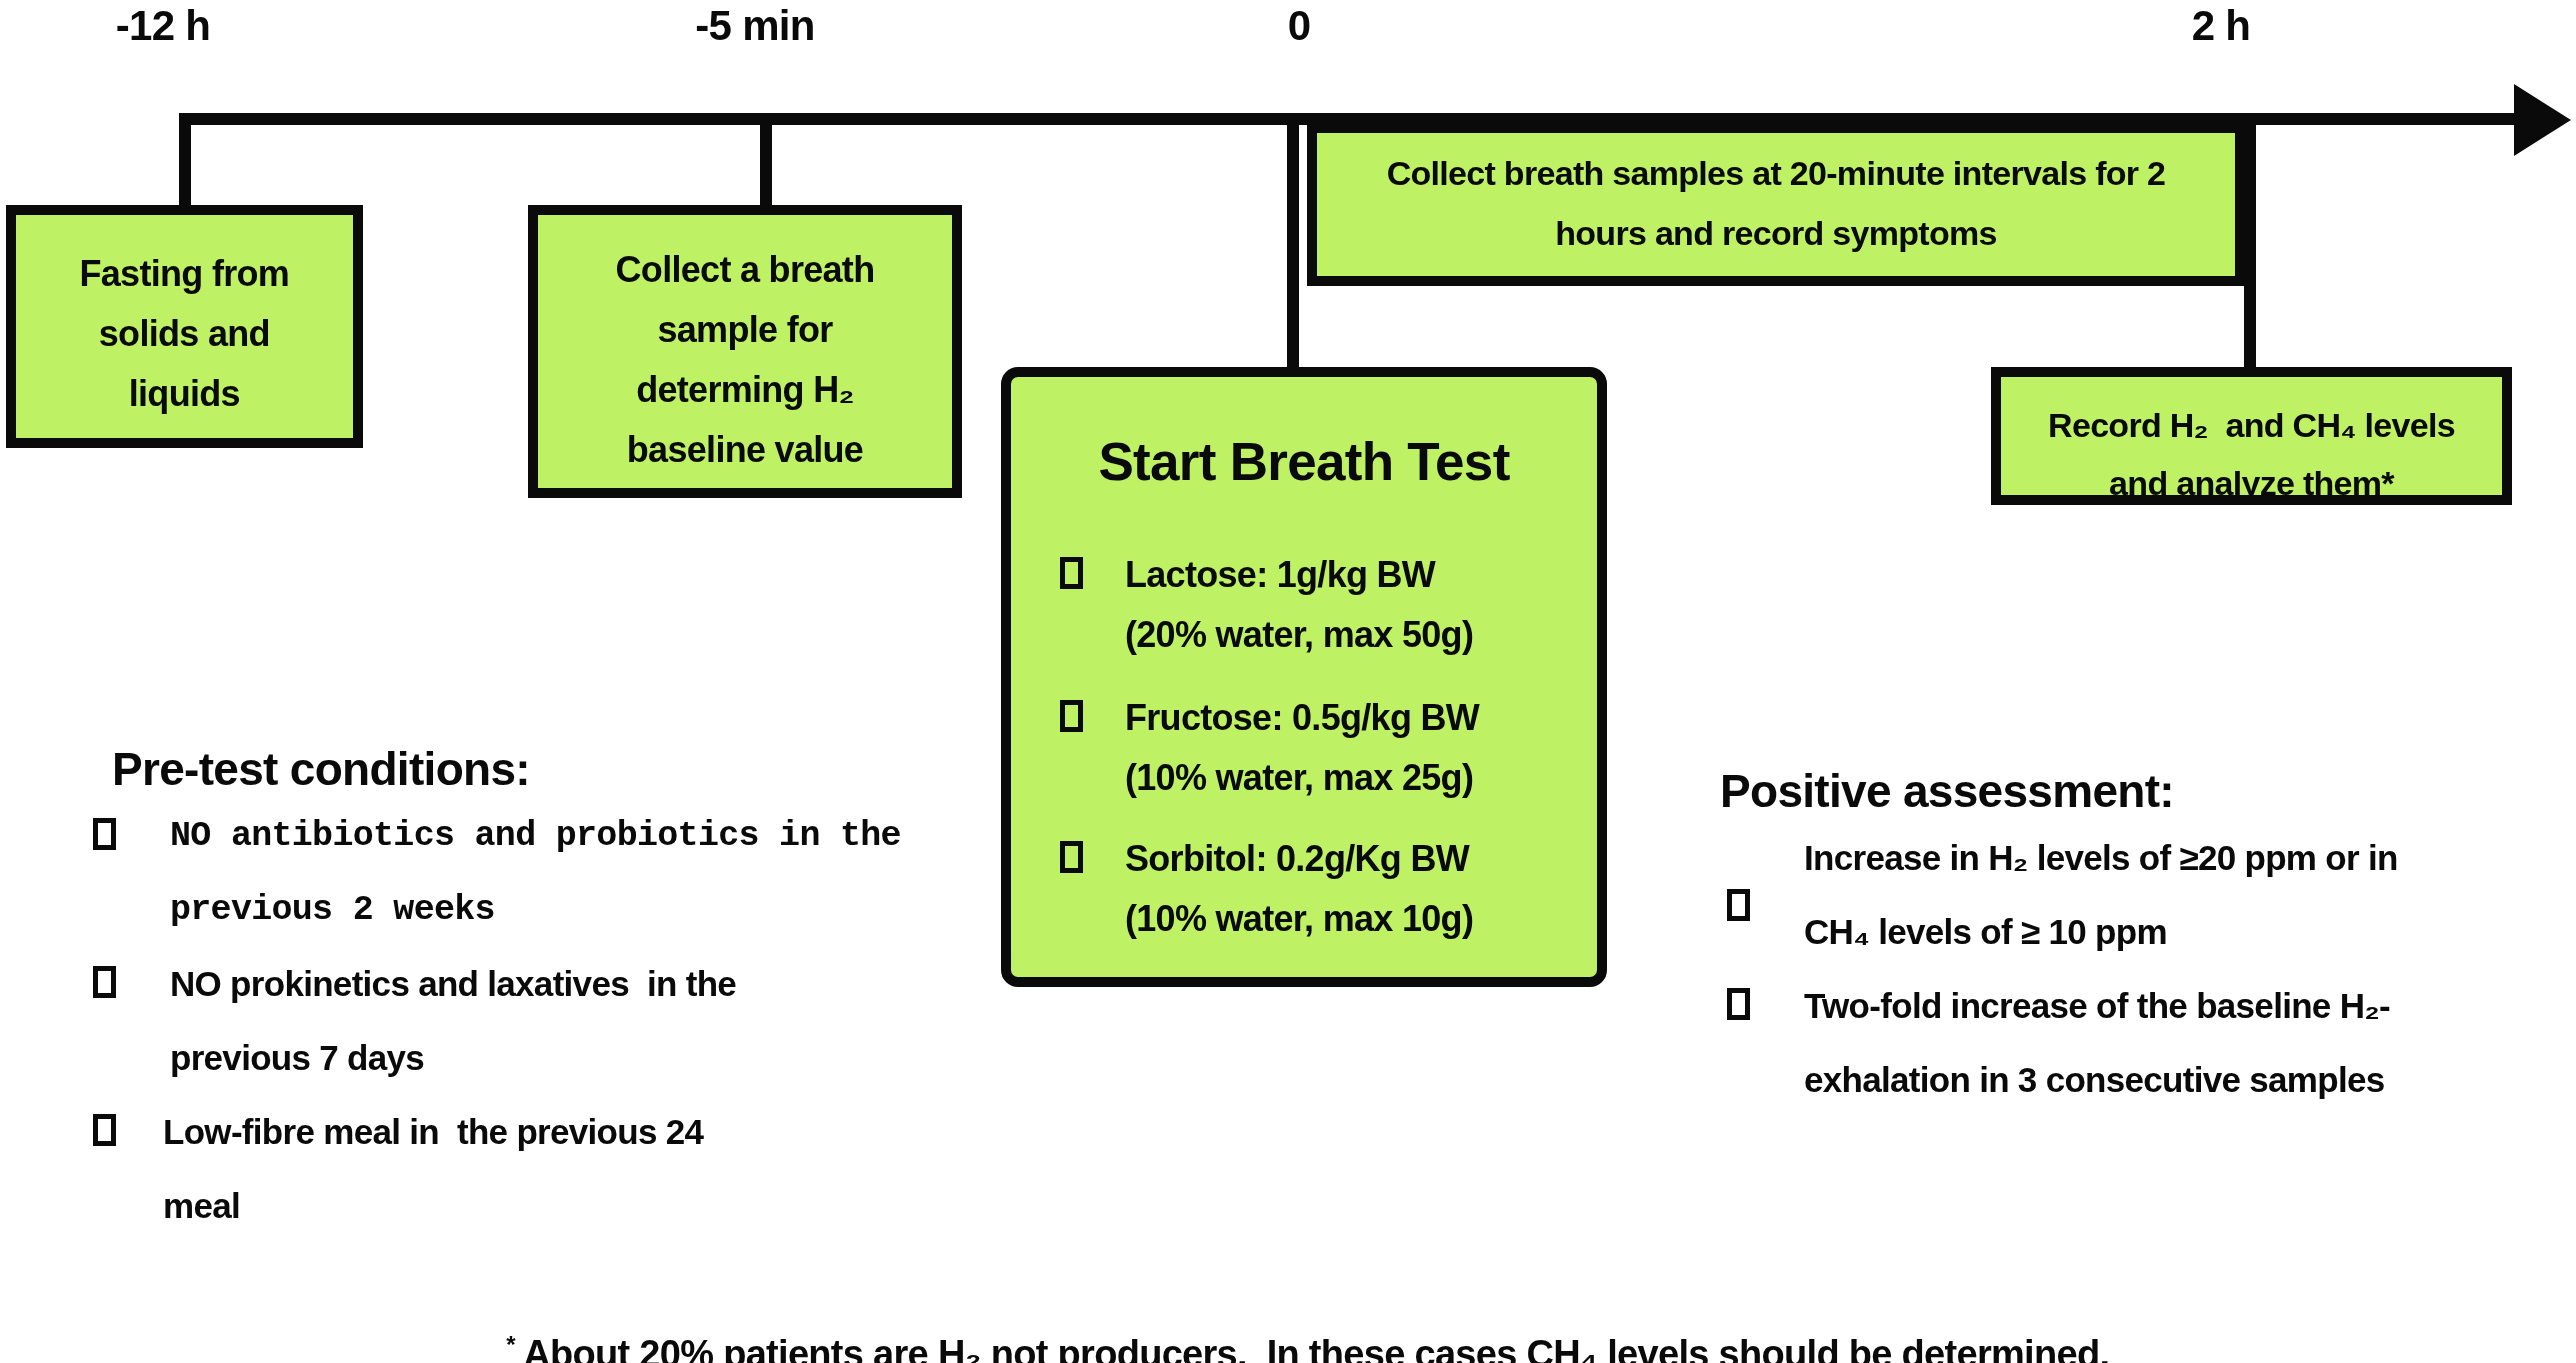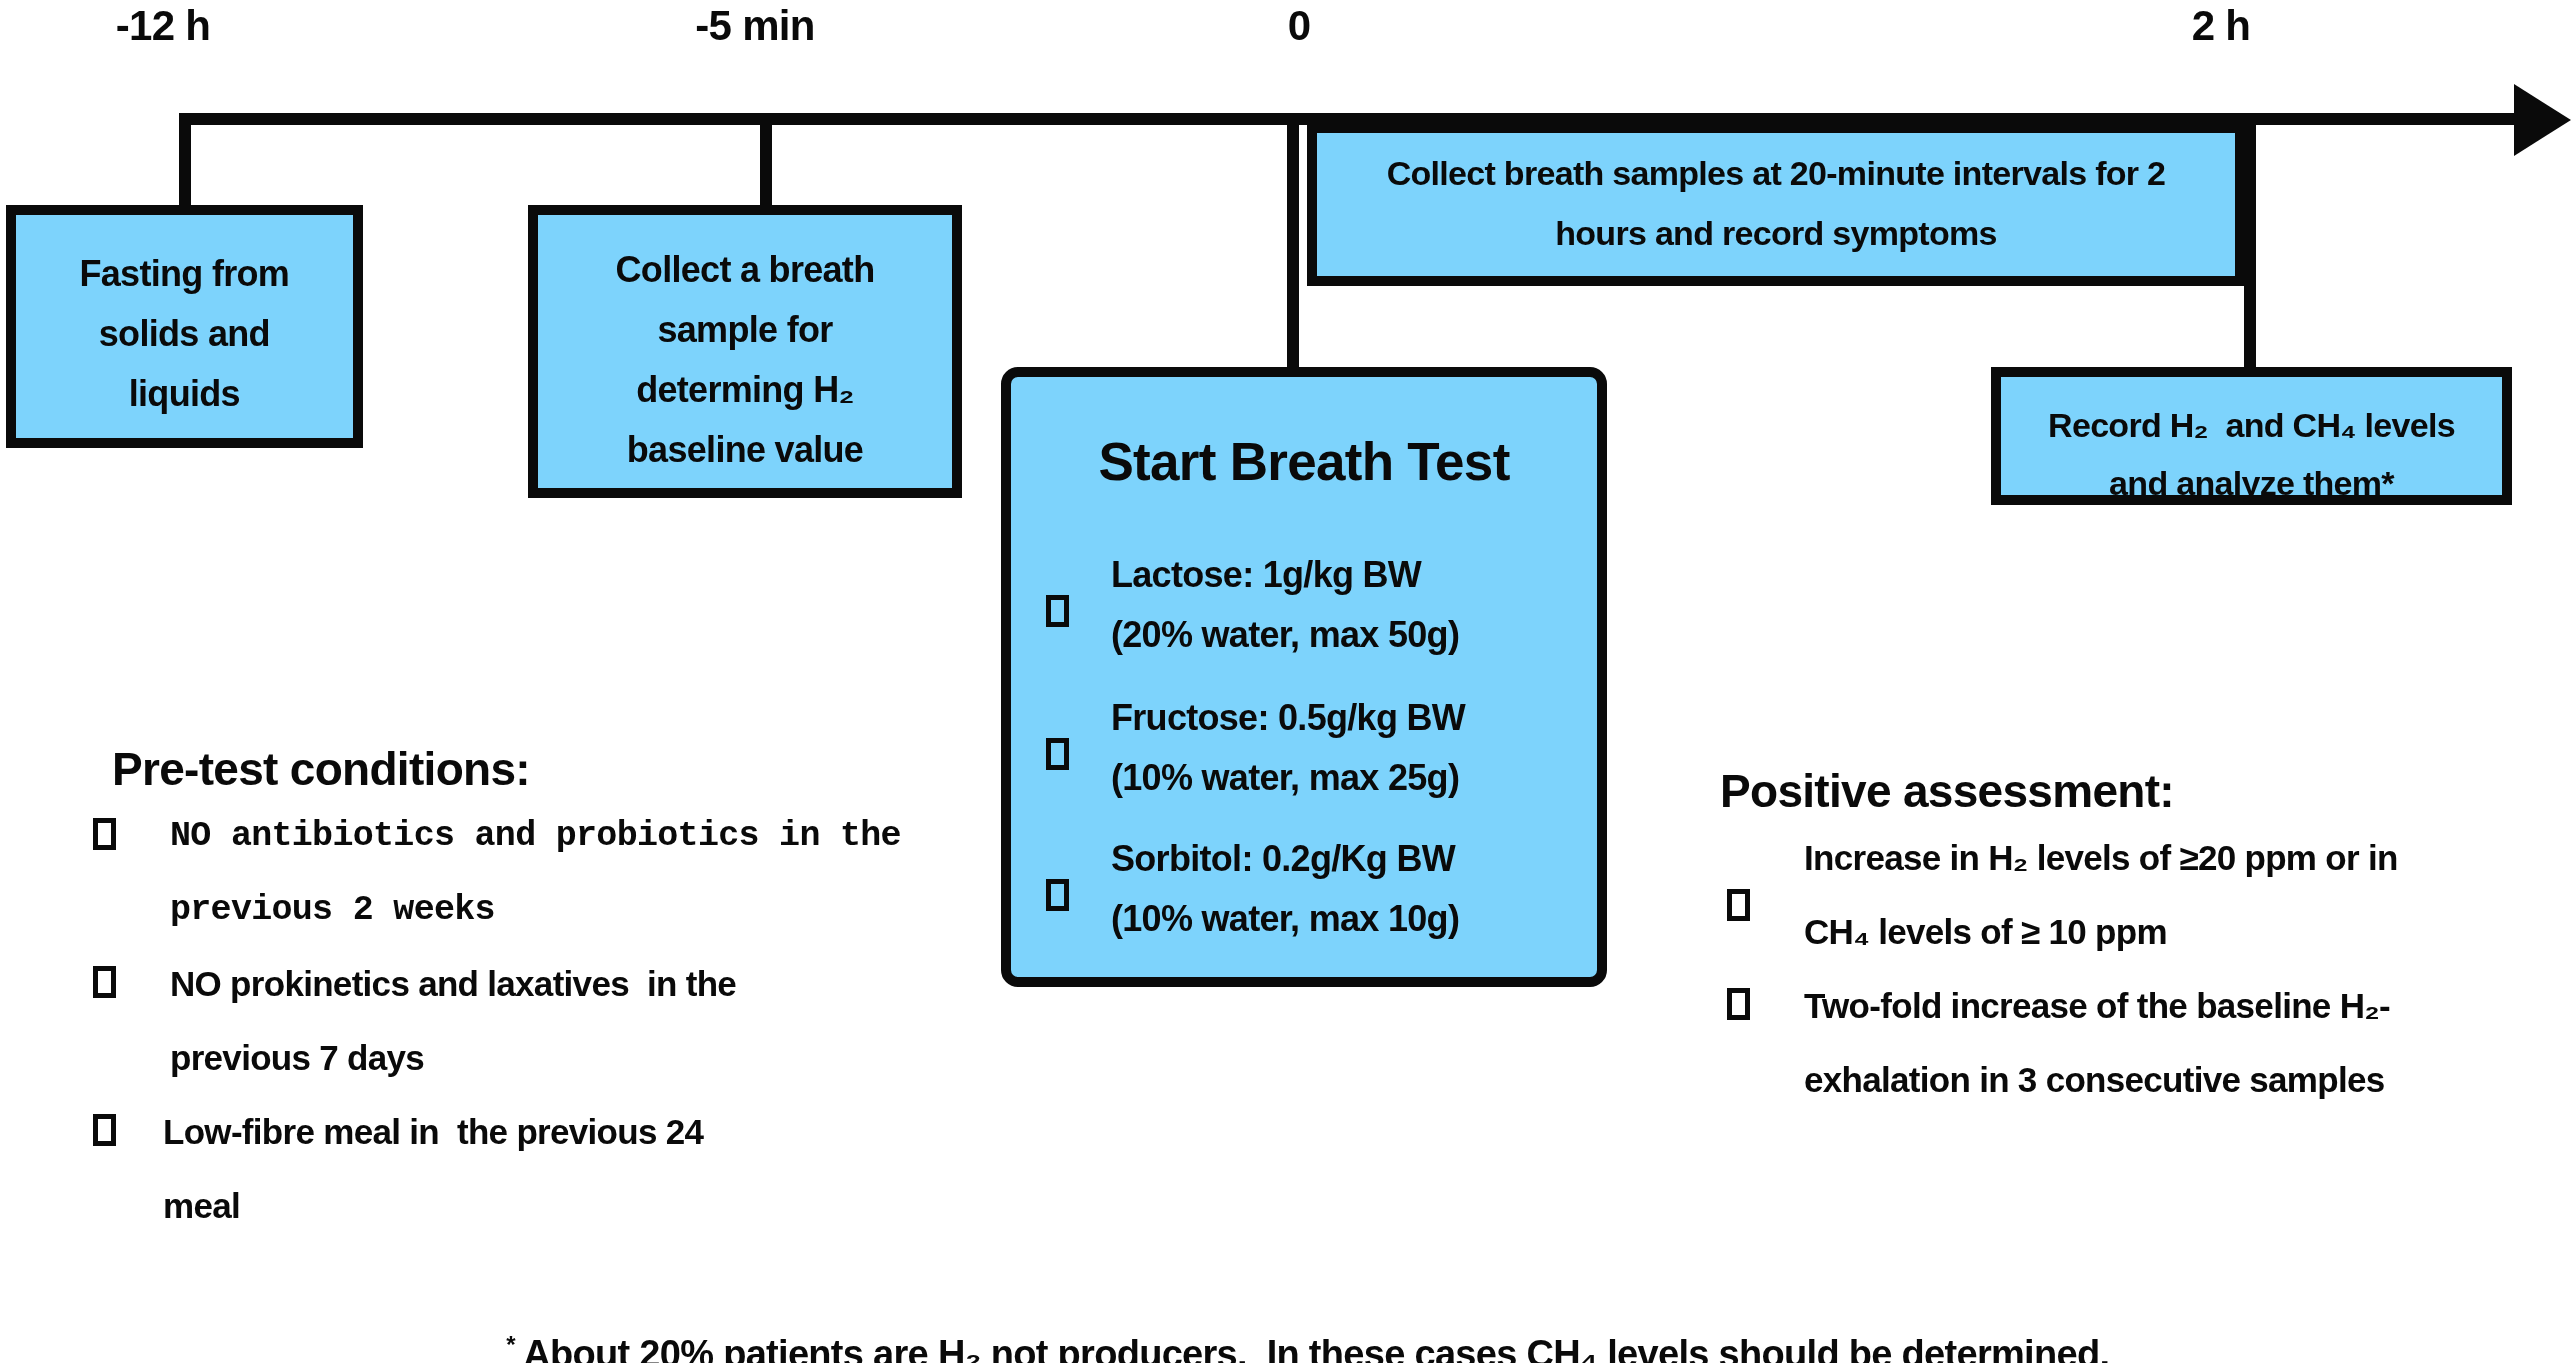--- a/index.html
+++ b/index.html
@@ -20,32 +20,32 @@
     border-bottom:36px solid transparent;
   }
   .tlabel{
     position:absolute;top:1.5px;transform:translateX(-50%);
     font-size:42px;letter-spacing:-0.7px;white-space:pre;
   }
 
   
   .box{
     position:absolute;box-sizing:border-box;
-    background:#7dd3fc;border:10.2px solid #0a0a0a;z-index:2;
+    background:#bef264;border:10.2px solid #0a0a0a;z-index:2;
   }
   .line{white-space:pre;}
   .boxlines .line{text-align:center;font-size:36px;line-height:60px;letter-spacing:-0.7px;}
   .box-samples .line{font-size:34px;line-height:60px;}
   .box-record .line{font-size:34px;line-height:58px;}
 
   .start-title{
     position:absolute;top:54px;left:0;right:0;text-align:center;
     font-size:53px;letter-spacing:-0.7px;white-space:pre;
   }
-  .start-item{position:absolute;left:35px;display:flex;gap:42px;align-items:center;}
+  .start-item{position:absolute;left:49px;display:flex;gap:42px;}
   .start-item .line{font-size:36px;line-height:60px;letter-spacing:-0.7px;text-align:left;}
 
   
   .cb{
     flex:none;width:23px;height:32px;box-sizing:border-box;
     border:5.8px solid #0a0a0a;background:transparent;
   }
   .start-item .cb{margin-top:11.6px;}
 
   

